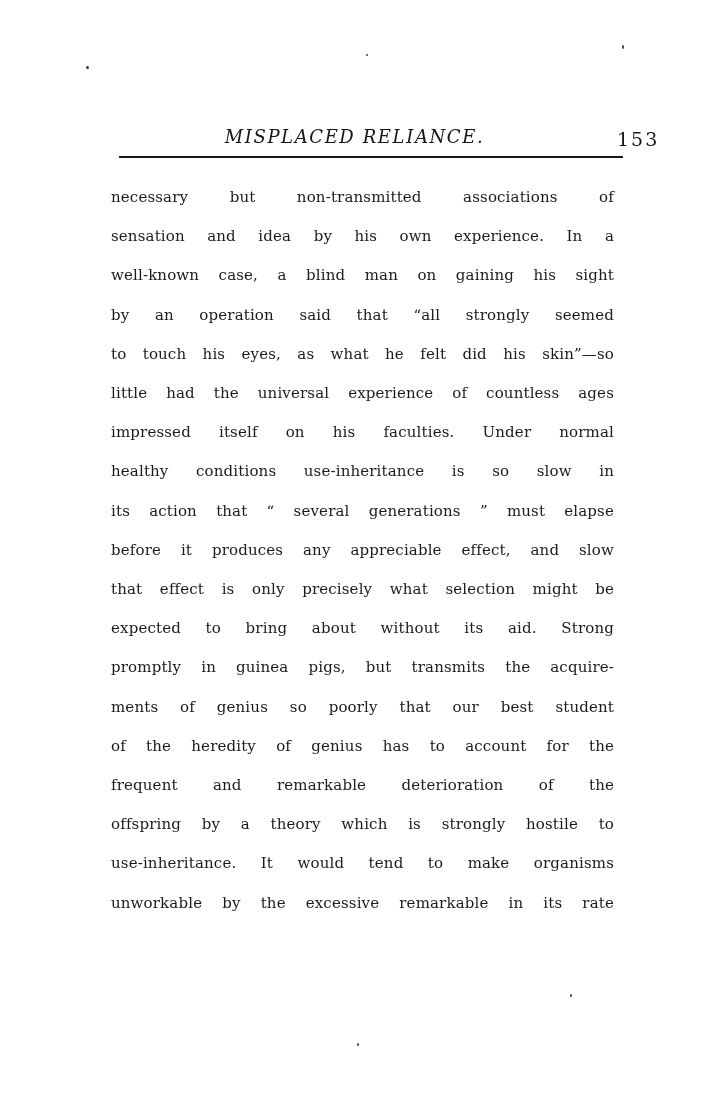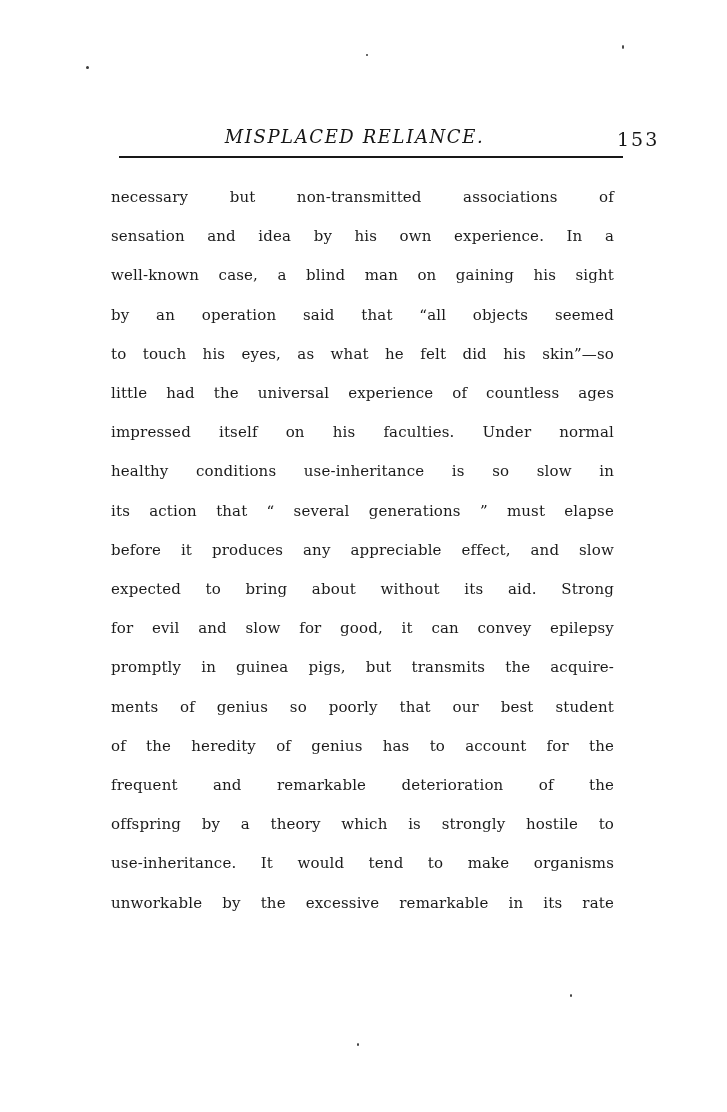--- a/index.html
+++ b/index.html
@@ -88,29 +88,29 @@
   <div class="running-head">MISPLACED RELIANCE.</div>
 
   <div class="page-number">153</div>
 
   <div class="head-rule"></div>
 
   <div class="body-text">
     <div class="text-line">necessary but non-transmitted associations of</div>
     <div class="text-line">sensation and idea by his own experience.  In a</div>
     <div class="text-line">well-known case, a blind man on gaining his sight</div>
-    <div class="text-line">by an operation said that “all objects seemed</div>
+    <div class="text-line">by an operation said that “all strongly seemed</div>
     <div class="text-line">to touch his eyes, as what he felt did his skin”—so</div>
     <div class="text-line">little had the universal experience of countless ages</div>
     <div class="text-line">impressed itself on his faculties.  Under normal</div>
     <div class="text-line">healthy conditions use-inheritance is so slow in</div>
     <div class="text-line">its action that “ several generations ” must elapse</div>
     <div class="text-line">before it produces any appreciable effect, and slow</div>
+    <div class="text-line">that effect is only precisely what selection might be</div>
     <div class="text-line">expected to bring about without its aid.  Strong</div>
-    <div class="text-line">for evil and slow for good, it can convey epilepsy</div>
     <div class="text-line">promptly in guinea pigs, but transmits the acquire-</div>
     <div class="text-line">ments of genius so poorly that our best student</div>
     <div class="text-line">of the heredity of genius has to account for the</div>
     <div class="text-line">frequent and remarkable deterioration of the</div>
     <div class="text-line">offspring by a theory which is strongly hostile to</div>
     <div class="text-line">use-inheritance.  It would tend to make organisms</div>
     <div class="text-line">unworkable by the excessive remarkable in its rate</div>
   </div>
 
 </div>

